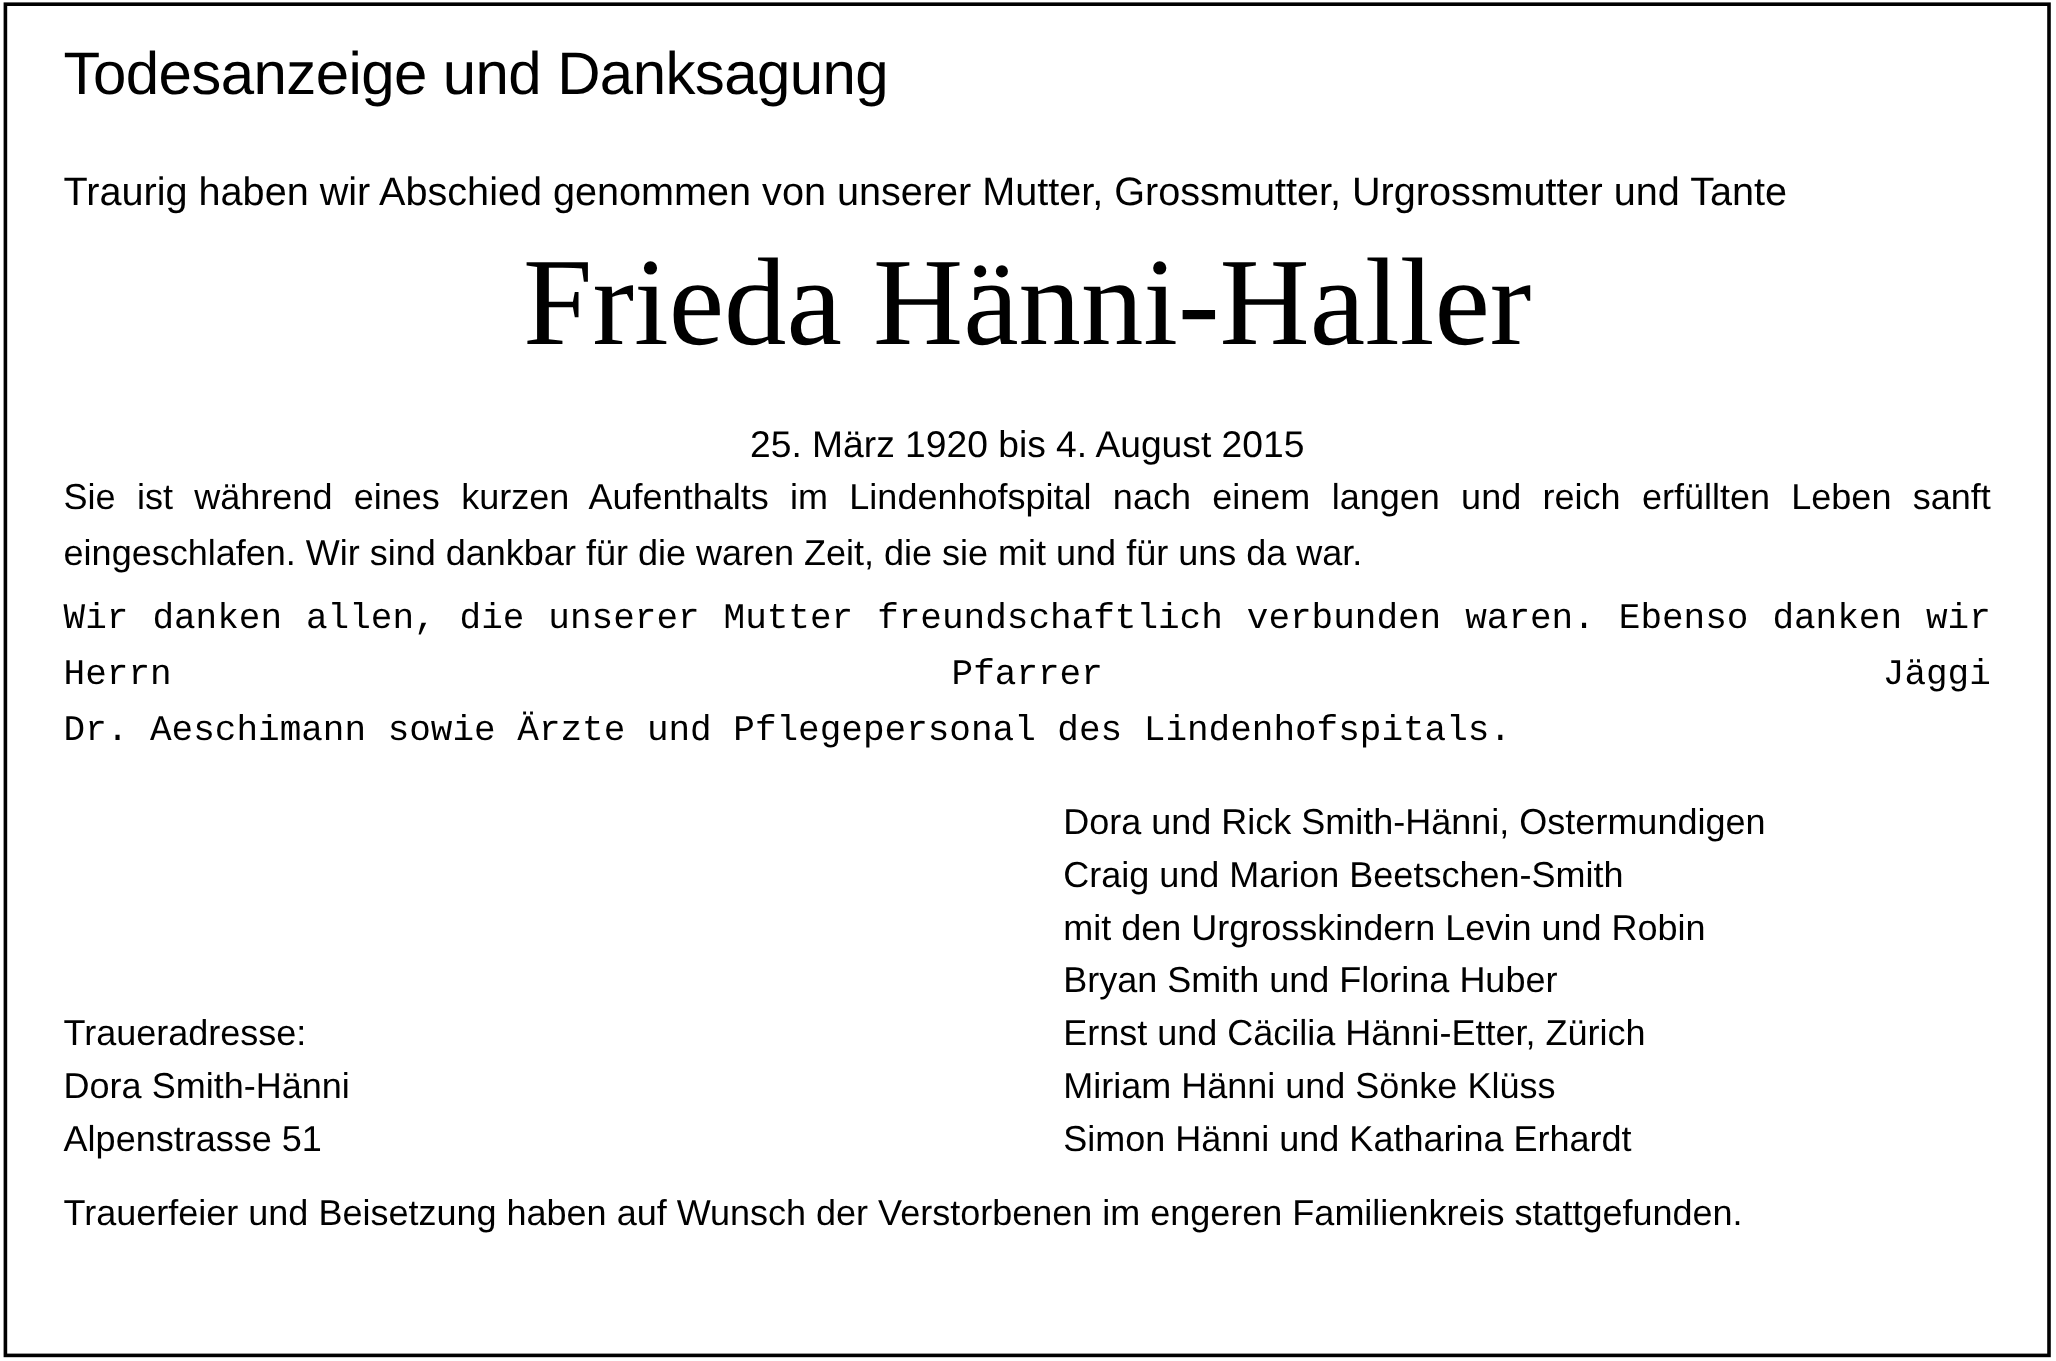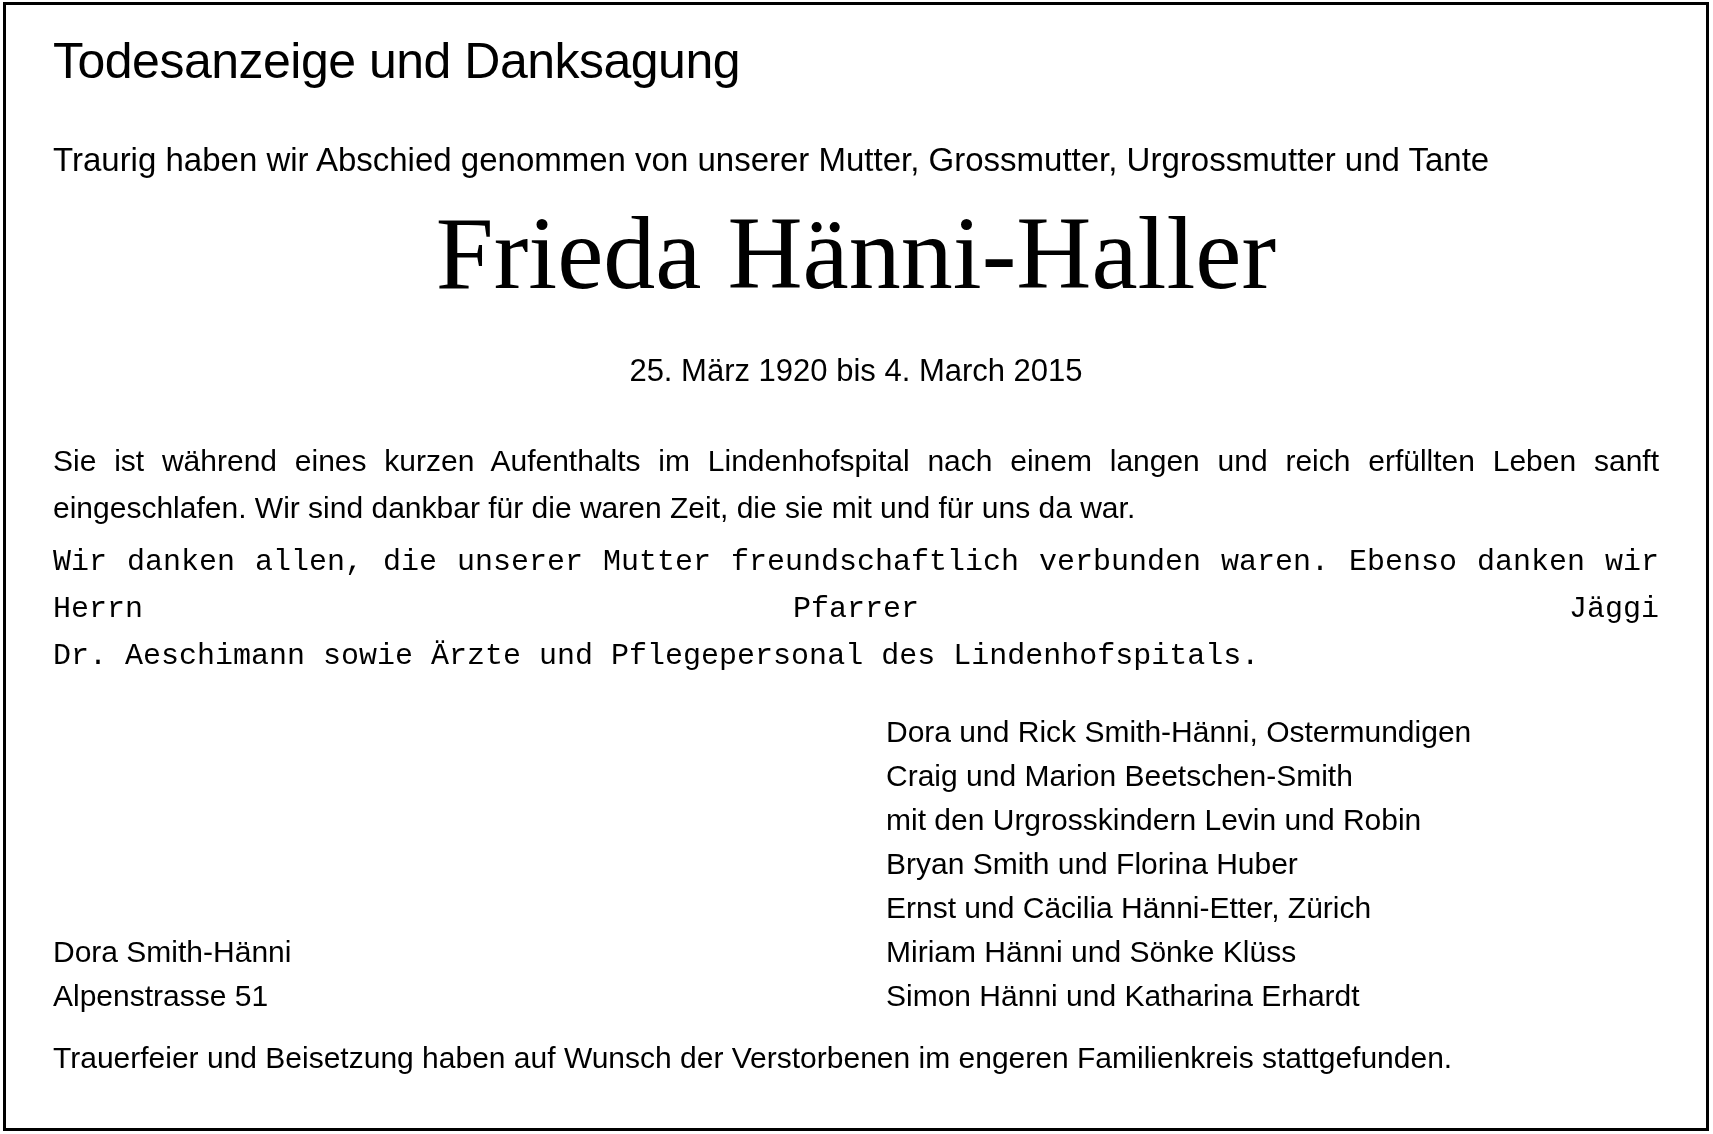--- a/index.html
+++ b/index.html
@@ -48,21 +48,21 @@
     white-space: nowrap;
   }
   .dates {
     margin-top: 40px;
     font-size: 31px;
     line-height: 40px;
     text-align: center;
   }
   .para { font-size: 30px; }
   .para .line { line-height: 47px; }
-  .para1 { margin-top: 46px; }
+  .para1 { }
   .para2 { margin-top: 8px; font-family: Liberation Mono, monospace; }
   .jline {
     text-align: justify;
     text-align-last: justify;
     text-justify: inter-word;
   }
   .columns {
     margin-top: 30px;
     display: flex;
     align-items: flex-end;
@@ -83,34 +83,35 @@
 
 <div class="page">
   <div class="frame">
 
     <div class="doc-title">Todesanzeige und Danksagung</div>
 
     <div class="intro">Traurig haben wir Abschied genommen von unserer Mutter, Grossmutter, Urgrossmutter und Tante</div>
 
     <div class="name">Frieda Hänni-Haller</div>
 
-    <div class="dates">25. März 1920 bis 4. March 2015</div>
+    <div class="dates">25. März 1920 bis 4. August 2015</div>
 
     <div class="para para1">
       <div class="line jline">Sie ist während eines kurzen Aufenthalts im Lindenhofspital nach einem langen und reich erfüllten Leben sanft</div>
       <div class="line">eingeschlafen. Wir sind dankbar für die waren Zeit, die sie mit und für uns da war.</div>
     </div>
 
     <div class="para para2">
       <div class="line jline">Wir danken allen, die unserer Mutter freundschaftlich verbunden waren. Ebenso danken wir Herrn Pfarrer Jäggi</div>
       <div class="line">Dr. Aeschimann sowie  Ärzte und Pflegepersonal des Lindenhofspitals.</div>
     </div>
 
     <div class="columns">
       <div class="col-left">
+        <div class="line">Traueradresse:</div>
         <div class="line">Dora Smith-Hänni</div>
         <div class="line">Alpenstrasse 51</div>
       </div>
       <div class="col-right">
         <div class="line">Dora und Rick Smith-Hänni, Ostermundigen</div>
         <div class="line">Craig und Marion Beetschen-Smith</div>
         <div class="line">mit den Urgrosskindern Levin und Robin</div>
         <div class="line">Bryan Smith und Florina Huber</div>
         <div class="line">Ernst und Cäcilia Hänni-Etter, Zürich</div>
         <div class="line">Miriam Hänni und Sönke Klüss</div>

